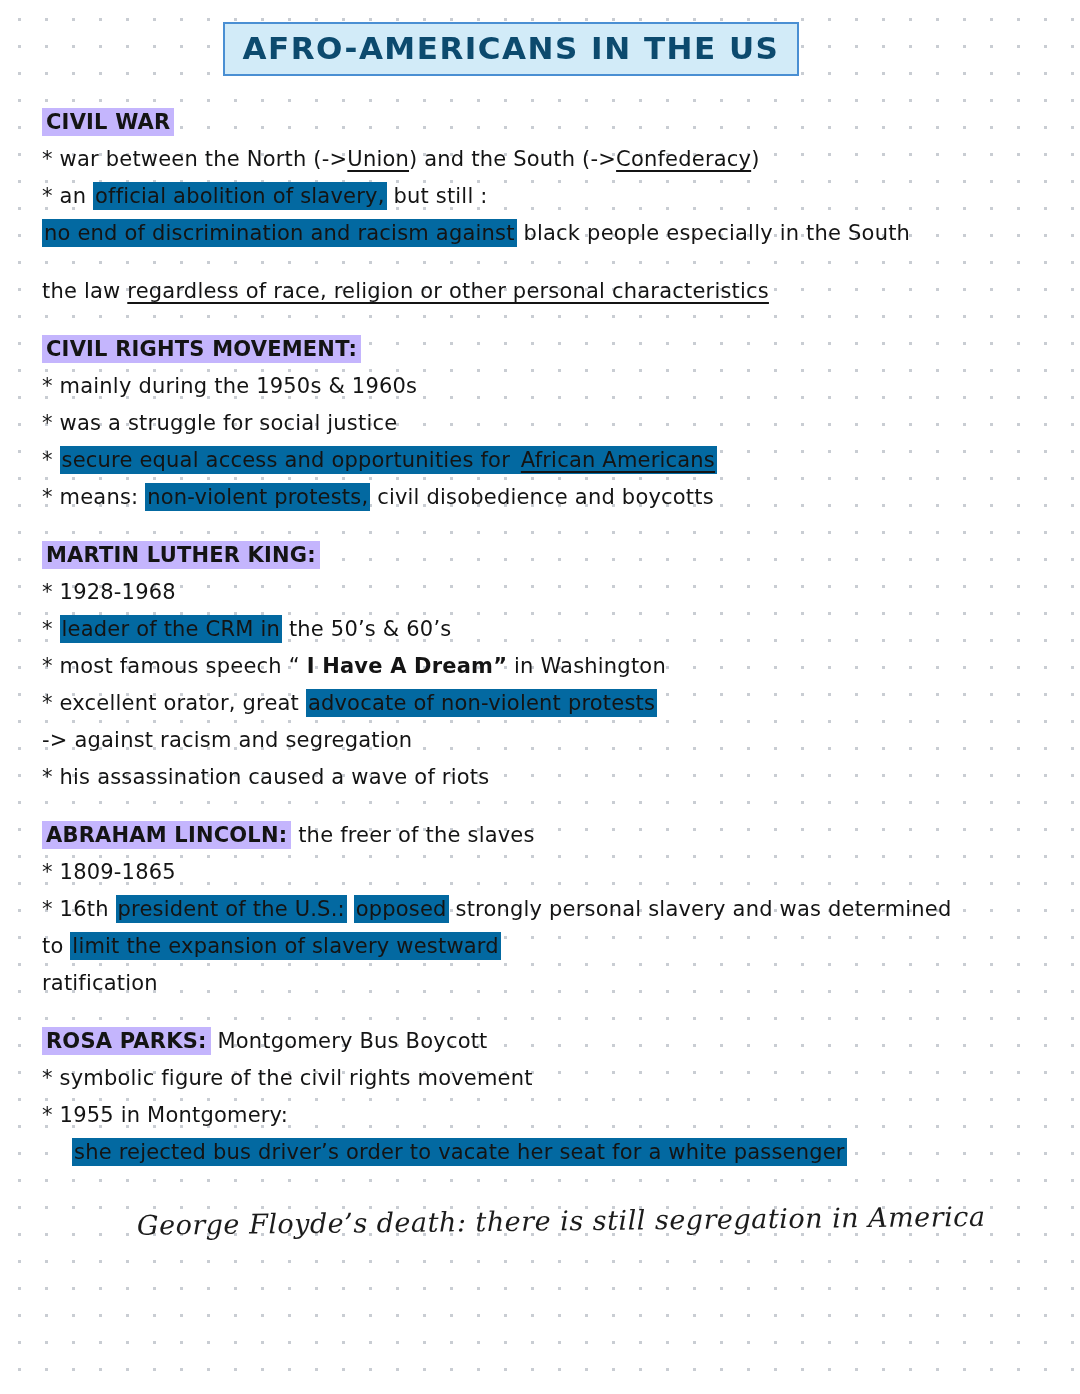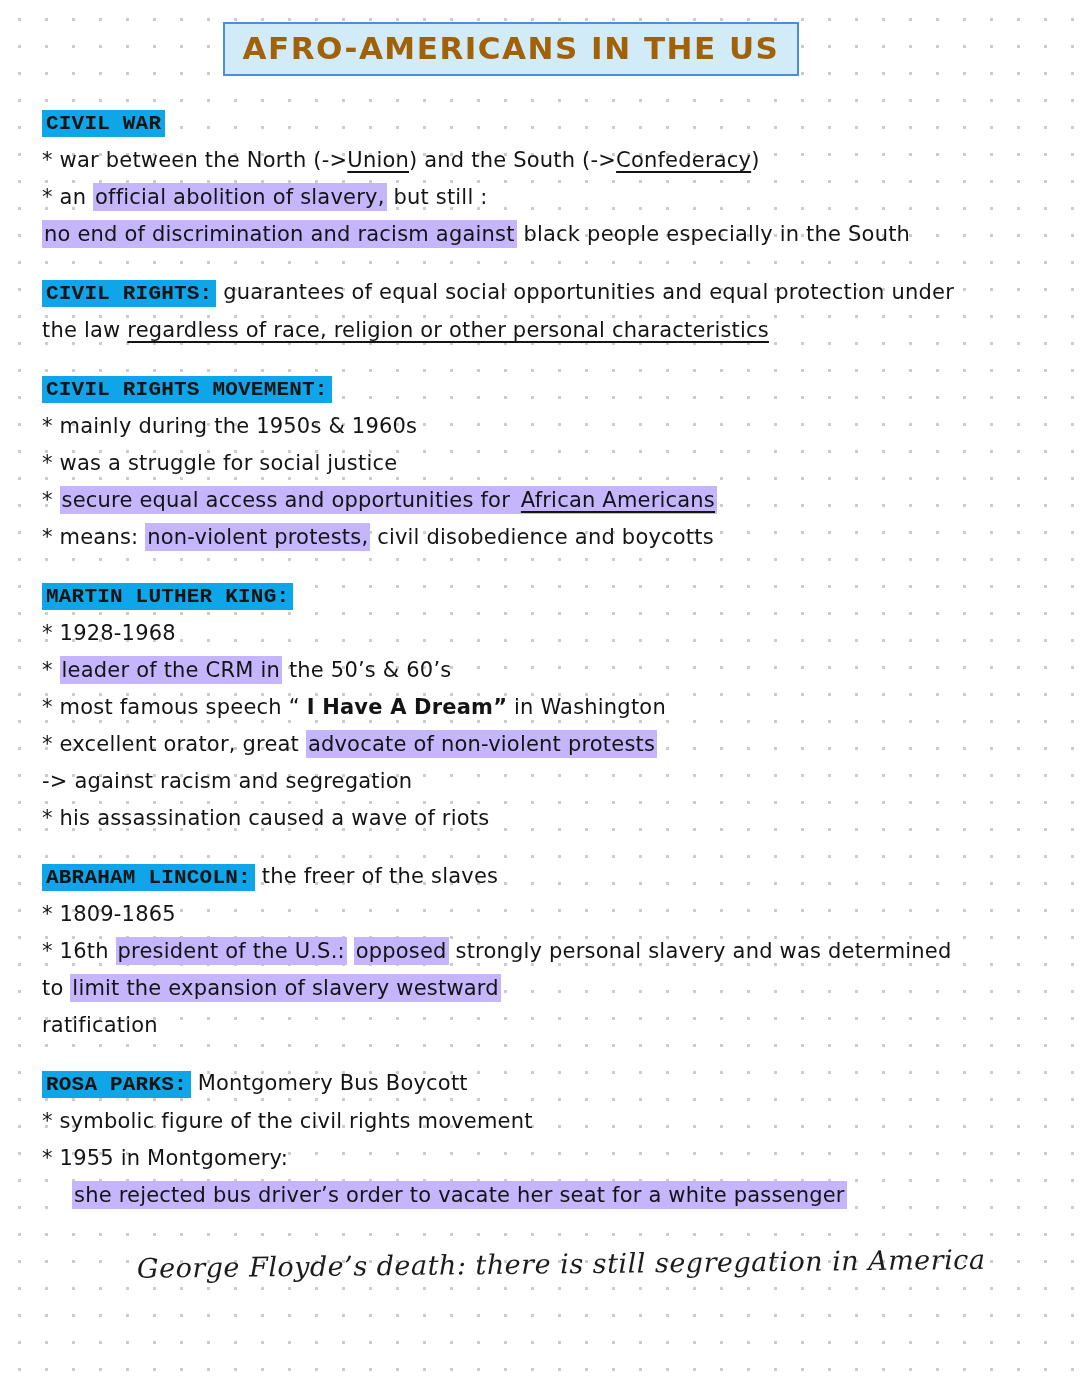--- a/index.html
+++ b/index.html
@@ -21,32 +21,32 @@
   .title-box {
     width: fit-content;
     margin: 12px auto 28px auto;
     transform: translateX(-30px);
     border: 2px solid #4a8fd3;
     background: #d2ebf8;
     padding: 6px 18px 8px 18px;
     font-size: 31px;
     font-weight: bold;
     letter-spacing: 1.5px;
-    color: #a16207;
+    color: #0c4a6e;
   }
   .notes { }
   .section { margin-bottom: 21px; }
   .line {
     font-size: 21px;
     line-height: 37px;
     letter-spacing: 0.2px;
     white-space: nowrap;
   }
-  .h-cyan  { background: #0ea5e9; padding: 2px 4px; font-weight: bold; font-family: Liberation Mono, monospace; }
-  .h-yellow{ background: #c4b5fd; padding: 2px 2px; }
+  .h-cyan  { background: #c4b5fd; padding: 2px 4px; font-weight: bold; }
+  .h-yellow{ background: #0369a1; padding: 2px 2px; }
   .u { text-decoration: underline; text-decoration-thickness: 2px; text-underline-offset: 4px; }
   .b { font-weight: bold; }
   .footnote {
     margin: 34px 0 0 95px;
     font-family: "DejaVu Serif", "Liberation Serif", serif;
     font-style: italic;
     font-size: 27px;
     color: #1c1c1c;
     transform: rotate(-0.6deg);
     letter-spacing: 0.5px;
@@ -60,21 +60,20 @@
   <div class="title-box">AFRO-AMERICANS IN THE US</div>
 
   <div class="notes">
       <div class="section">
         <div class="line"><span class="h-cyan b">CIVIL WAR</span></div>
         <div class="line"><span>* war between the North (-&gt;</span><span class="u">Union</span><span>) and the South (-&gt;</span><span class="u">Confederacy</span><span>)</span></div>
         <div class="line"><span>* an </span><span class="h-yellow">official abolition of slavery,</span><span> but still :</span></div>
         <div class="line"><span class="h-yellow">no end of discrimination and racism against</span><span> black people especially in the South</span></div>
       </div>
       <div class="section">
-        <div class="line"><span class="h-cyan b">CIVIL RIGHTS:</span><span> guarantees of equal social opportunities and equal protection under</span></div>
         <div class="line"><span>the law </span><span class="u">regardless of race, religion or other personal characteristics</span></div>
       </div>
       <div class="section">
         <div class="line"><span class="h-cyan b">CIVIL RIGHTS MOVEMENT:</span></div>
         <div class="line"><span>* mainly during the 1950s &amp; 1960s</span></div>
         <div class="line"><span>* was a struggle for social justice</span></div>
         <div class="line"><span>* </span><span class="h-yellow">secure equal access and opportunities for </span><span class="h-yellow u">African Americans</span></div>
         <div class="line"><span>* means: </span><span class="h-yellow">non-violent protests,</span><span> civil disobedience and boycotts</span></div>
       </div>
       <div class="section">

